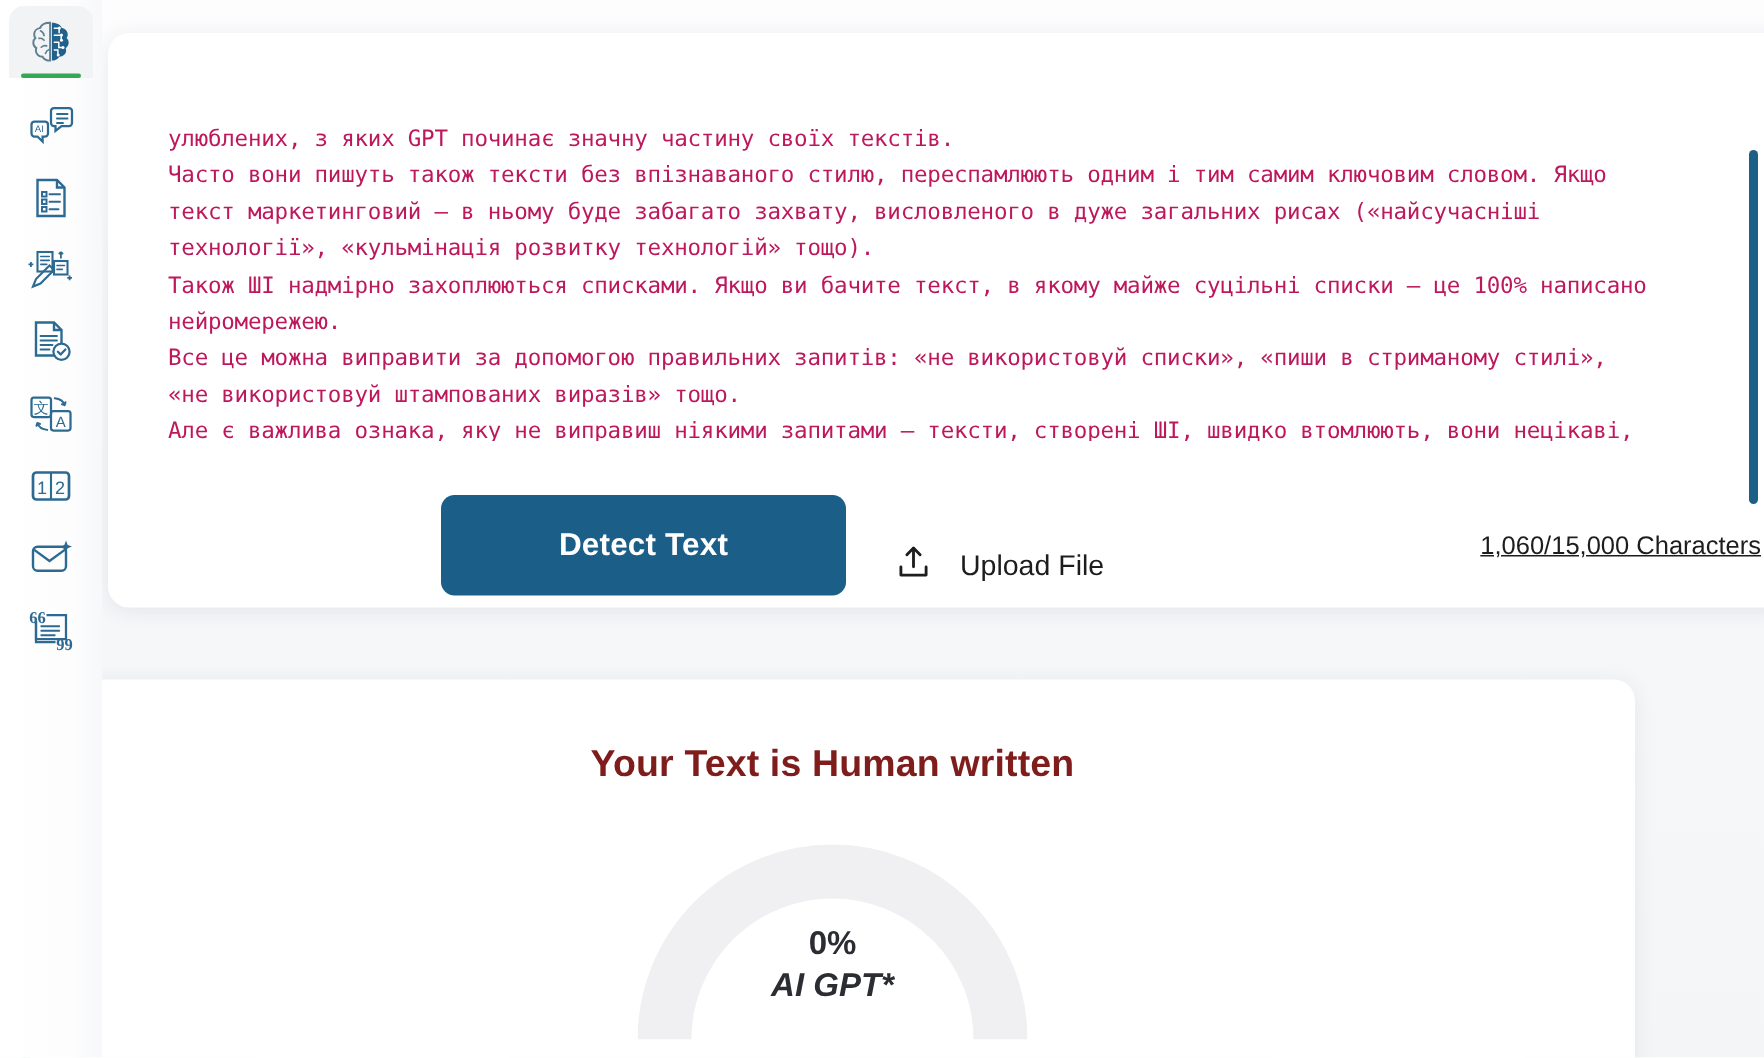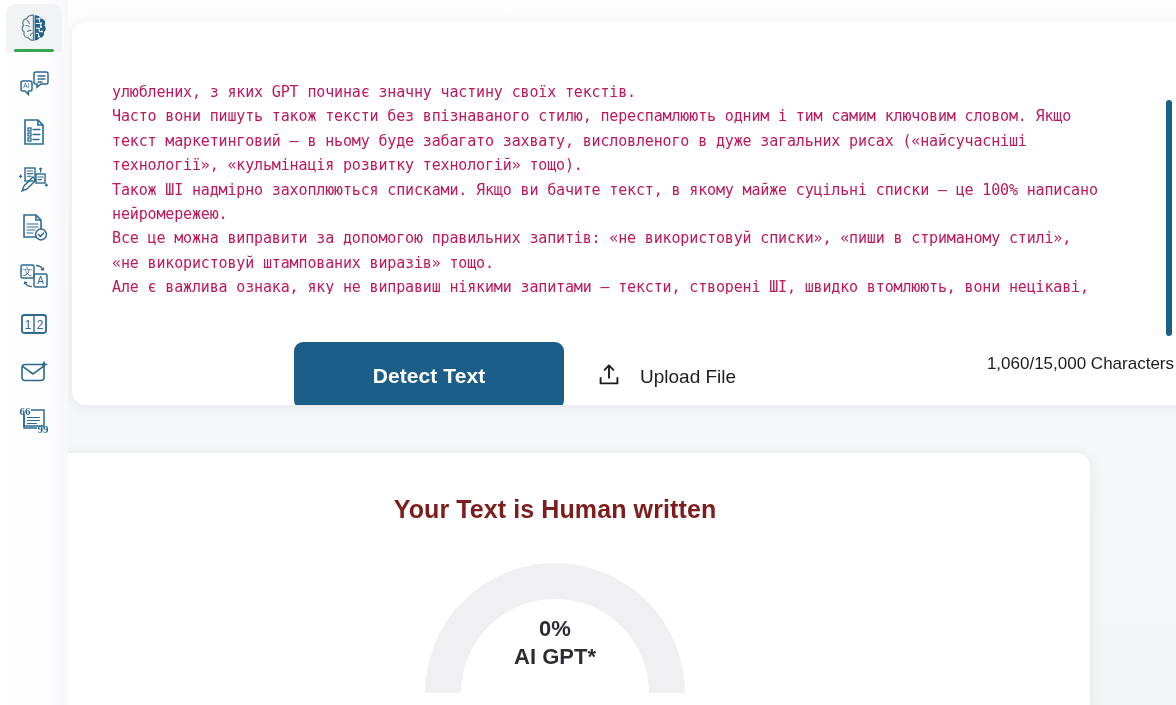--- a/index.html
+++ b/index.html
@@ -106,21 +106,21 @@
   }
 
   
   #controls {
     position: absolute;
     left: 0; top: 300px;
     width: 1130px; height: 83px;
   }
   #detect-btn {
     position: absolute;
-    left: 222px; top: 20px;
+    left: 222px; top: 8px;
     width: 270px; height: 67px;
     background: #1b5f89;
     color: #ffffff;
     border: none;
     border-radius: 9px;
     font-family: "Liberation Sans", sans-serif;
     font-size: 21px;
     font-weight: bold;
     letter-spacing: .1px;
     cursor: pointer;
@@ -137,20 +137,21 @@
     font-size: 19px;
     color: #1d1d1f;
   }
   #char-counter {
     position: absolute;
     right: 28px; top: 28px;
     text-align: left;
     font-size: 17px;
     color: #1d1d1f;
     line-height: 28px;
+    text-decoration: underline;
   }
   #counter-line2 { position: relative; white-space: nowrap; }
   #here-link {
     color: #1b6f9c;
     text-decoration: none;
     cursor: pointer;
     padding: 1px 3px;
     outline: 2px dotted #e02b20;
     outline-offset: 1px;
   }
@@ -193,20 +194,21 @@
   }
   #gauge-pct {
     font-size: 22px;
     font-weight: bold;
     color: #2b2d33;
   }
   #gauge-name {
     font-size: 22px;
     font-weight: bold;
     color: #2b2d33;
+    font-style: italic;
   }
 </style>
 </head>
 <body>
 
 <div id="page">
 
   <nav id="rail">
 
     <div class="rail-item active">

